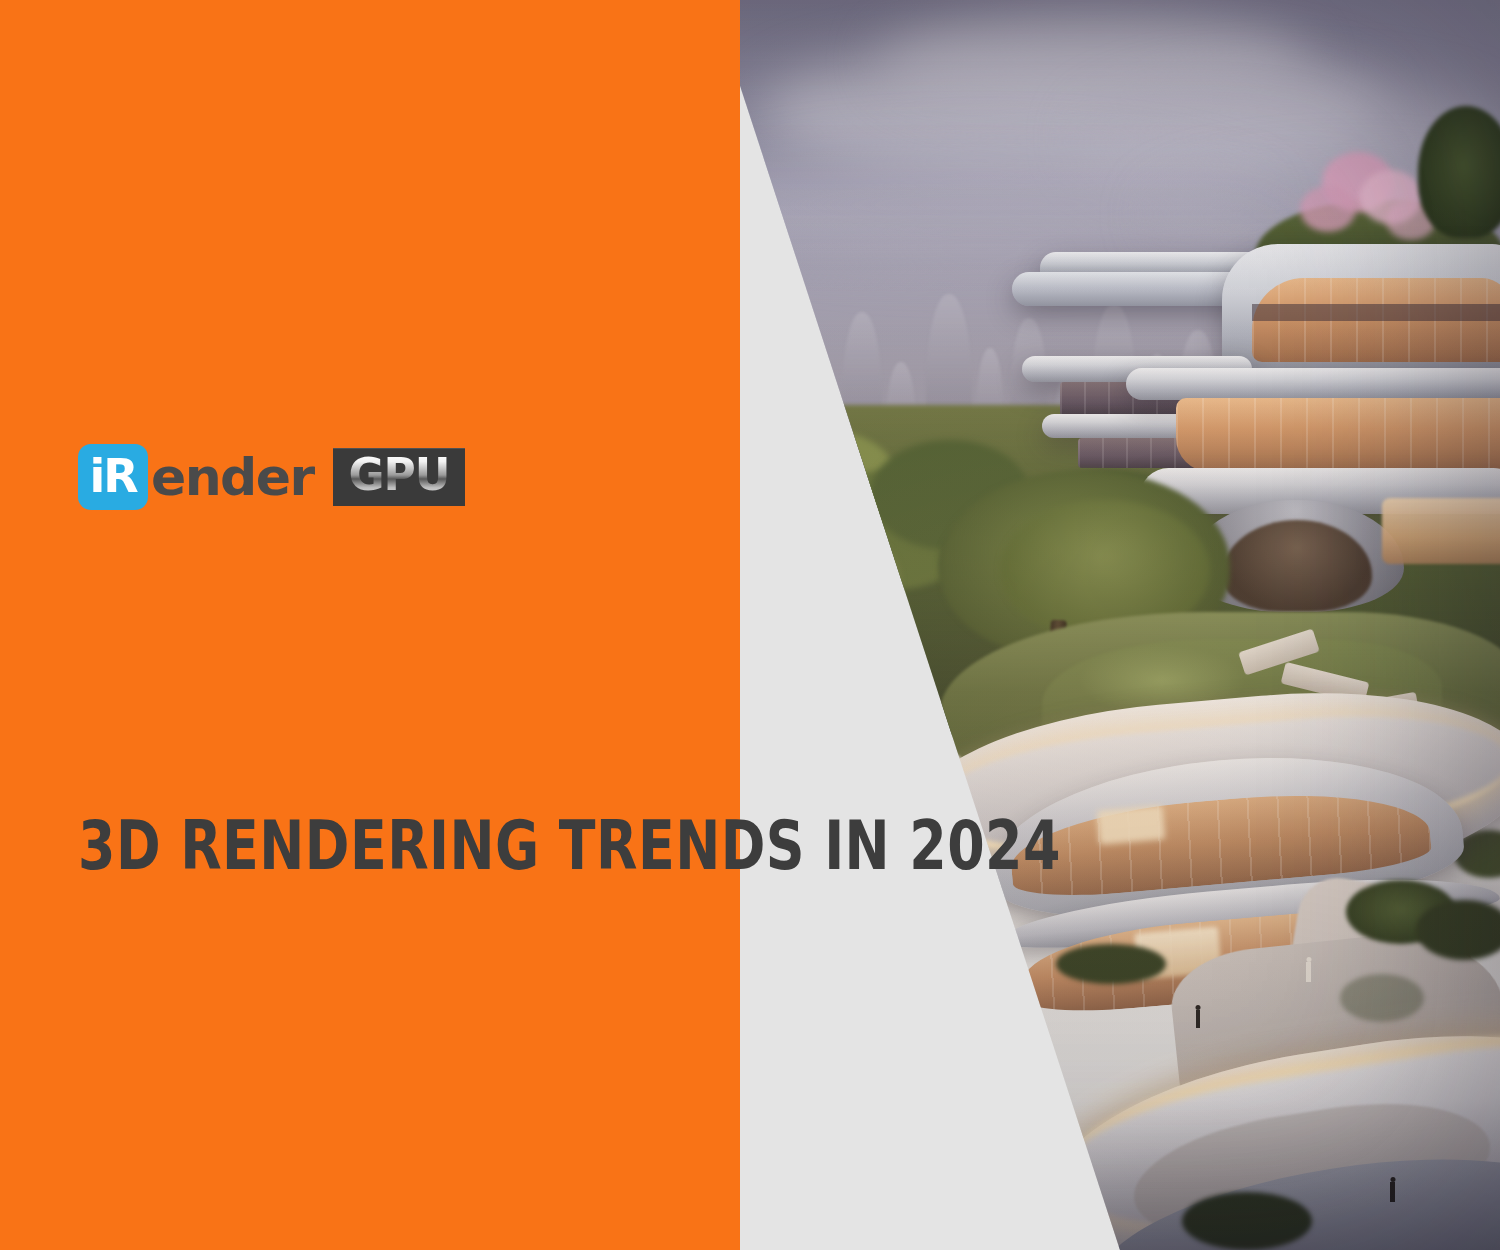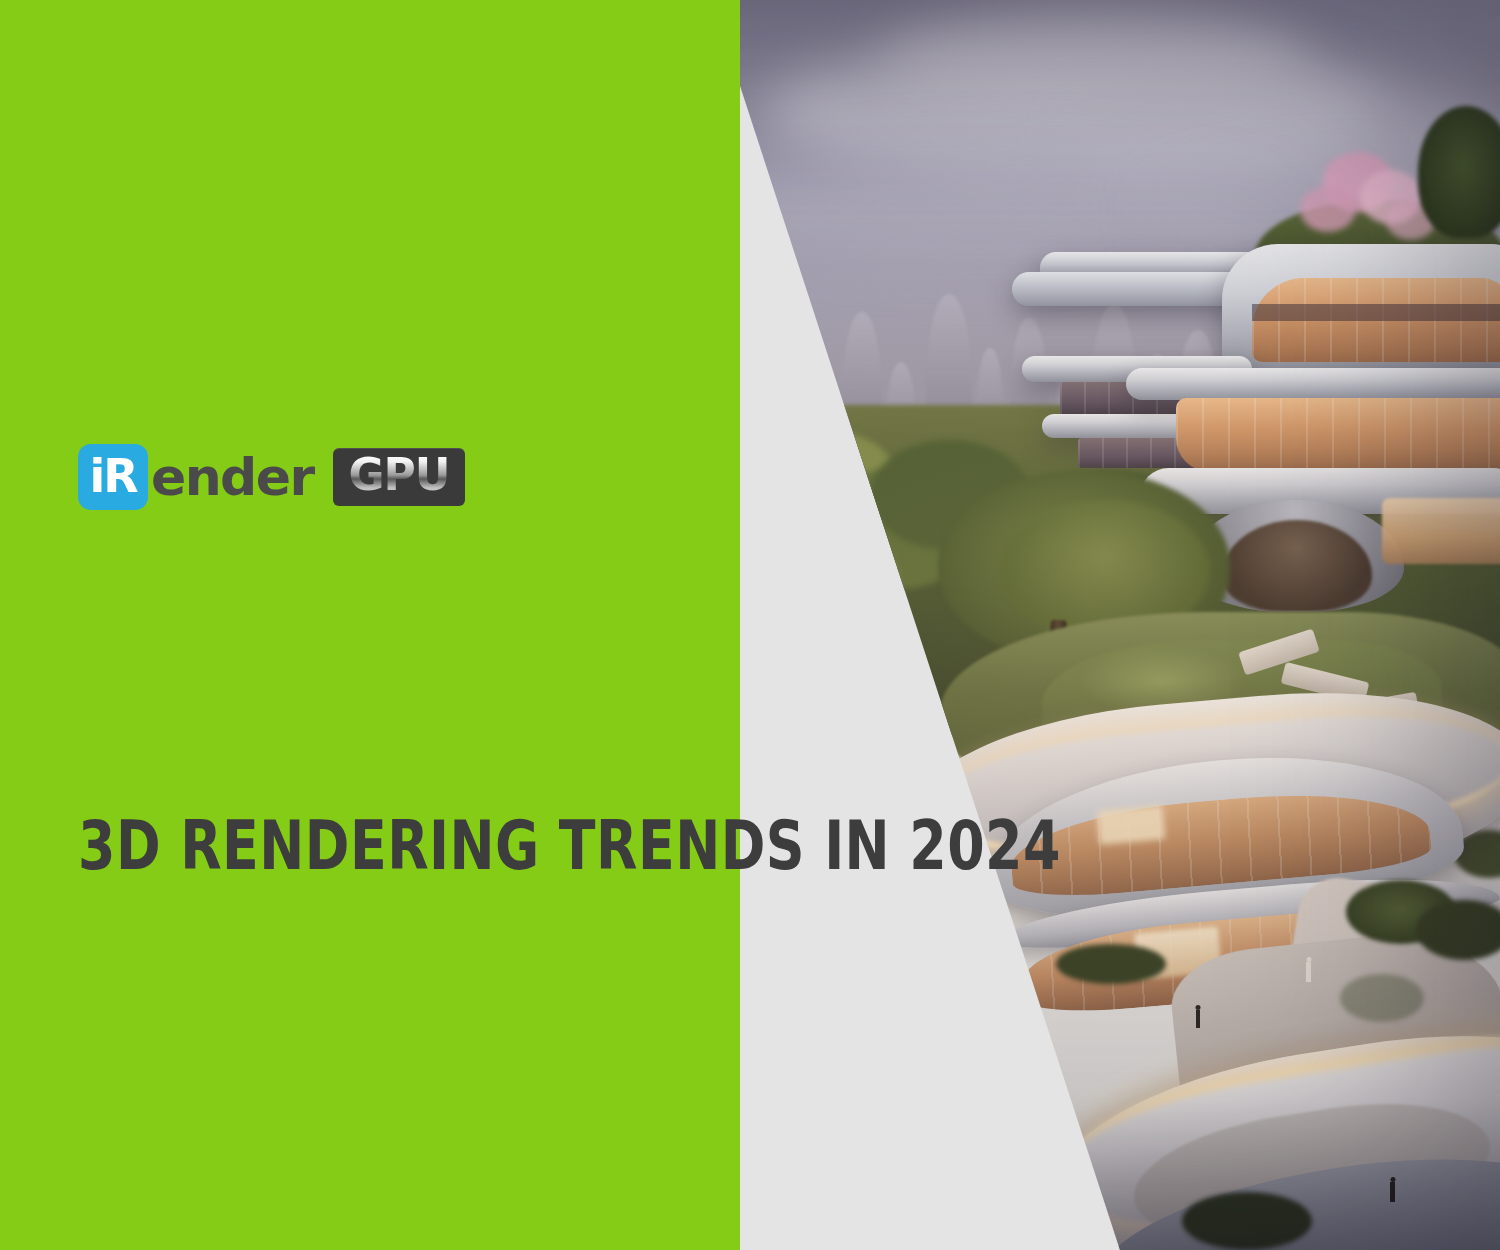--- a/index.html
+++ b/index.html
@@ -359,21 +359,21 @@
       linear-gradient(180deg, rgba(30,24,44,.10) 0%, rgba(30,24,44,0) 24%, rgba(20,14,26,.10) 88%, rgba(16,10,20,.26) 100%);
   }
   .vign{
     position:absolute; inset:0; pointer-events:none;
     box-shadow:inset 0 0 190px 60px rgba(28,22,36,.34);
   }
 
   
   .left-pane{
     position:absolute; left:0; top:0; width:740px; height:1250px;
-    background:#84cc16;
+    background:#f97316;
   }
 
   
   .logo{
     position:absolute; left:78px; top:442px;
     display:flex; align-items:center; height:70px;
   }
   .logo-badge{
     width:70px; height:66px; border-radius:13px;
     background:#29abe2;
@@ -383,21 +383,21 @@
     font-family:"DejaVu Sans", sans-serif;
     padding-bottom:3px;
   }
   .logo-word{
     font-size:52px; font-weight:700; color:#4a4a4a;
     letter-spacing:-1.6px; line-height:1; margin-left:3px;
     font-family:"DejaVu Sans", sans-serif;
   }
   .logo-gpu{
     margin-left:20px; height:58px; padding:0 15px;
-    border-radius:6px; background:#3a3a3a;
+    border-radius:0; background:#3a3a3a;
     display:flex; align-items:center; justify-content:center;
     box-shadow:inset 0 1px 0 rgba(255,255,255,.12);
   }
   .logo-gpu-text{
     font-size:44px; font-weight:700; letter-spacing:-1px;
     line-height:1; font-family:"DejaVu Sans", sans-serif;
     background:linear-gradient(180deg,#ffffff 0%, #f2f2f2 18%, #9a9a9a 46%, #585858 54%, #bdbdbd 72%, #fafafa 100%);
     -webkit-background-clip:text; background-clip:text;
     -webkit-text-fill-color:transparent; color:transparent;
     padding-bottom:4px;

